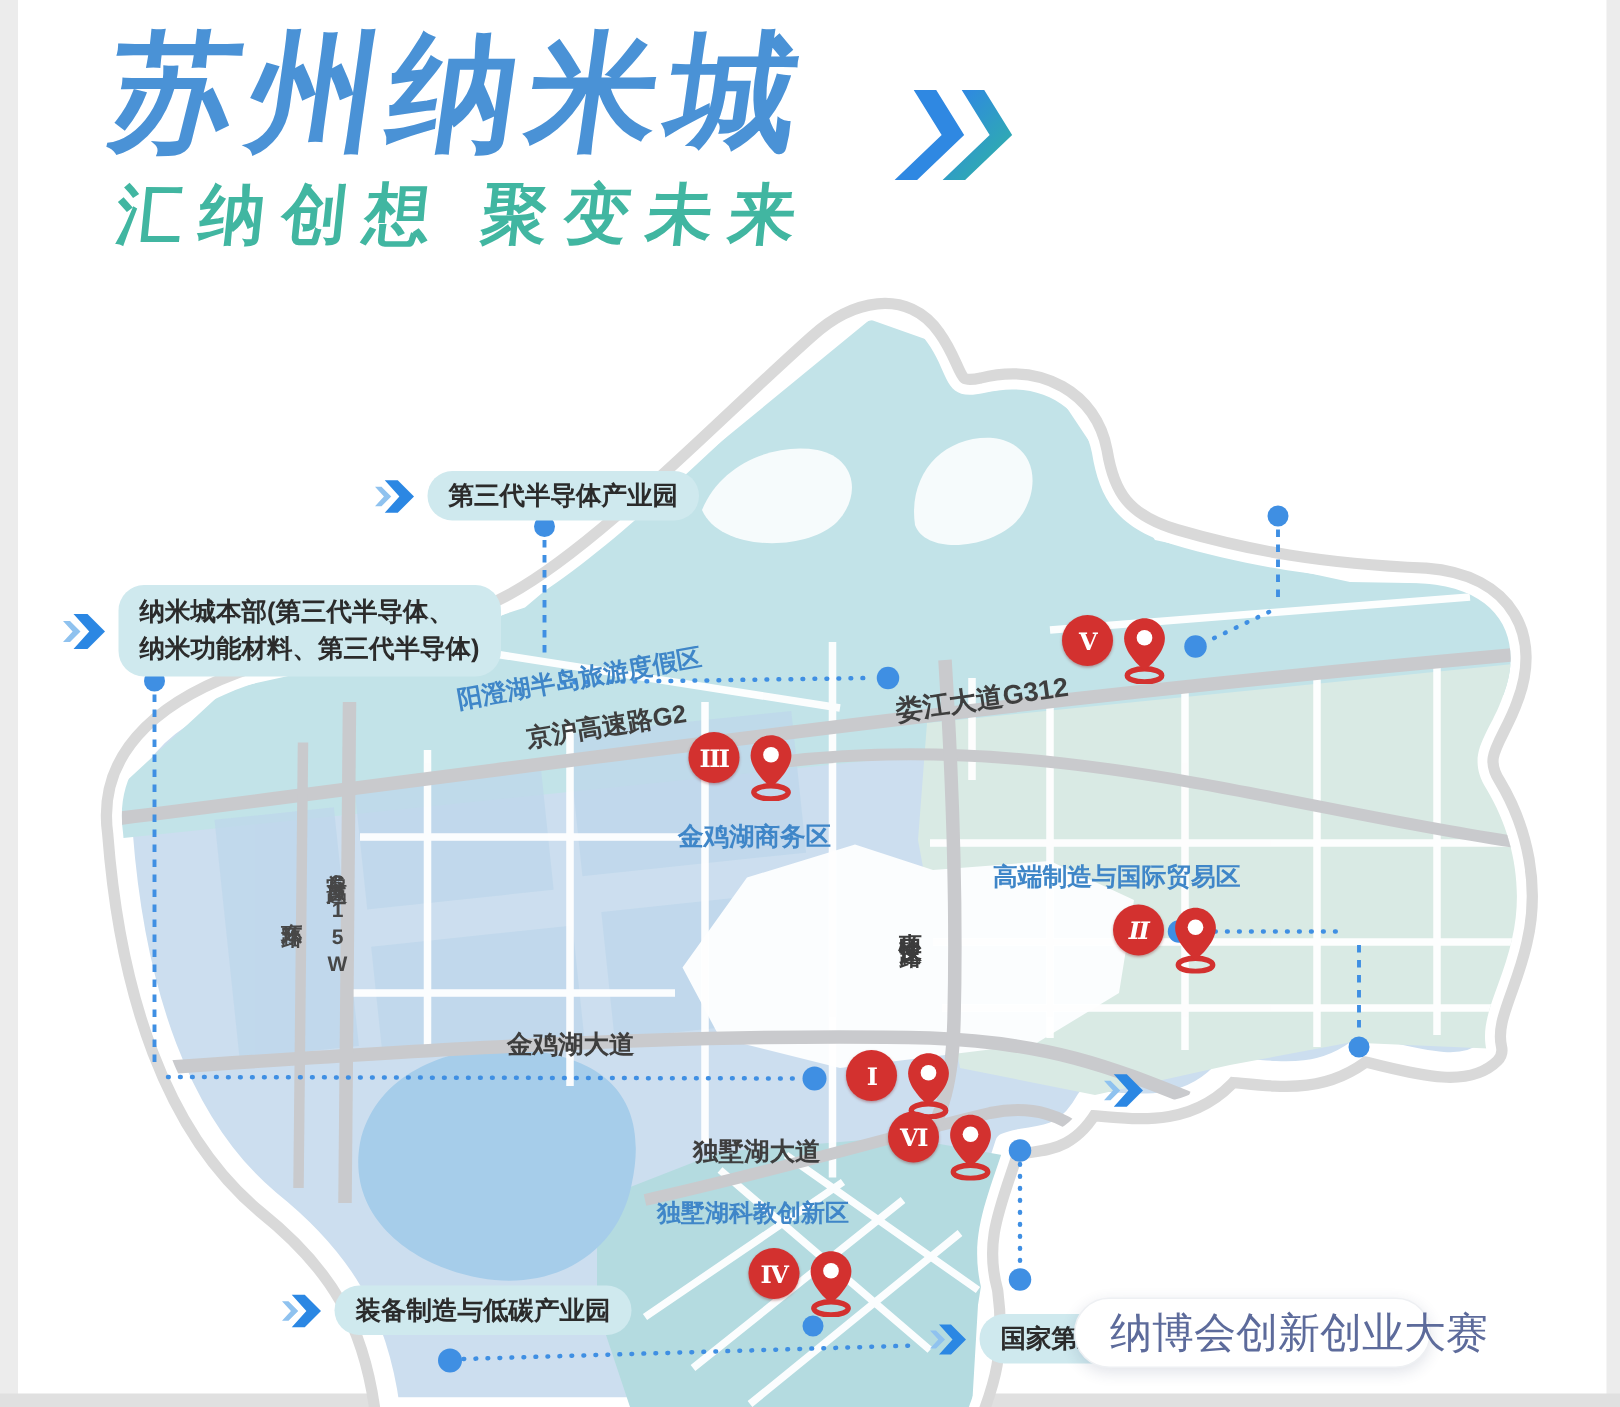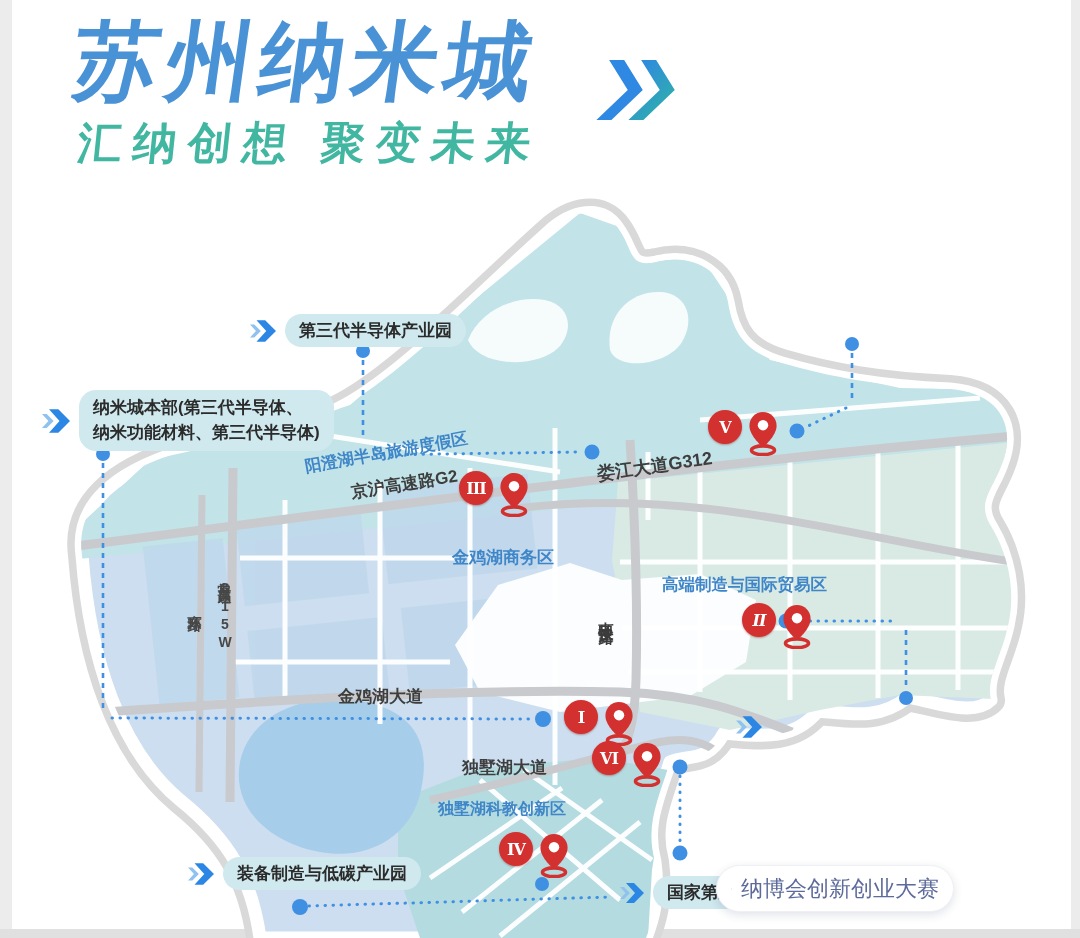--- a/index.html
+++ b/index.html
@@ -38,21 +38,21 @@
   .pill{background:#cfe9ee;border-radius:18px;padding:5px 14px;font-weight:bold;
         font-size:17px;color:#2b2b2b;white-space:nowrap;}
   .pill.two{line-height:1.45;border-radius:17px;padding:6px 14px;}
   .pill.clip{overflow:hidden;max-width:104px;}
 
   
   .search{position:absolute;left:716px;top:865px;width:238px;height:47px;z-index:30;
           background:#ffffff;border:1px solid #eef0f3;border-radius:25px;
           box-shadow:0 3px 10px rgba(40,60,100,.14);display:flex;align-items:center;
           gap:9px;padding:0 14px;box-sizing:border-box;}
-  .search-text{color:#5d6b9b;font-size:22px;white-space:nowrap;}
+  .search-text{color:#5d6b9b;font-size:28px;white-space:nowrap;}
 </style>
 </head>
 <body>
 
 <div class="stage">
 
   <svg class="map-svg" width="1080" height="938" viewBox="0 0 1080 938">
     <defs>
       <clipPath id="land">
         <path d="M82,555 C75,505 115,472 180,452 C245,433 305,428 345,405 C405,372 485,288 548,232
@@ -176,21 +176,21 @@
       <defs>
           <linearGradient id="tg" x1="0" y1="0" x2="1" y2="1">
         <stop offset="0" stop-color="#2f88e2"></stop>
             <stop offset="1" stop-color="#2fb3a6"></stop>
       </linearGradient>
         </defs>
     </svg>
     <div class="subtitle">汇纳创想 聚变未来</div>
   </div>
 
-  <div class="marker" style="left:459px;top:471px;">
+  <div class="marker" style="left:459px;top:488px;">
     <div class="badge">III</div>
     <svg width="36" height="46" viewBox="0 0 34 44">
       <ellipse cx="17" cy="38.5" rx="11" ry="4.2" fill="none" stroke="#d3312f" stroke-width="3.4"></ellipse>
       <path d="M17,2 C9.8,2 4,7.8 4,15 C4,25 17,35.5 17,35.5 C17,35.5 30,25 30,15 C30,7.8 24.2,2 17,2 Z" fill="#d3312f"></path>
       <circle cx="17" cy="14.5" r="5" fill="#ffffff"></circle>
     </svg>
   </div>
   <div class="marker" style="left:708px;top:410px;">
     <div class="badge">V</div>
     <svg width="36" height="46" viewBox="0 0 34 44">

